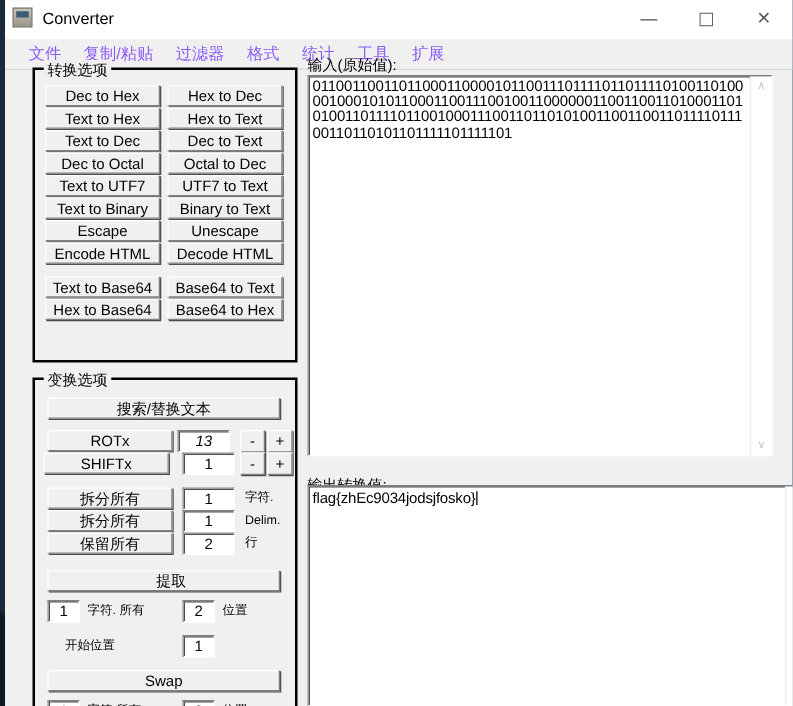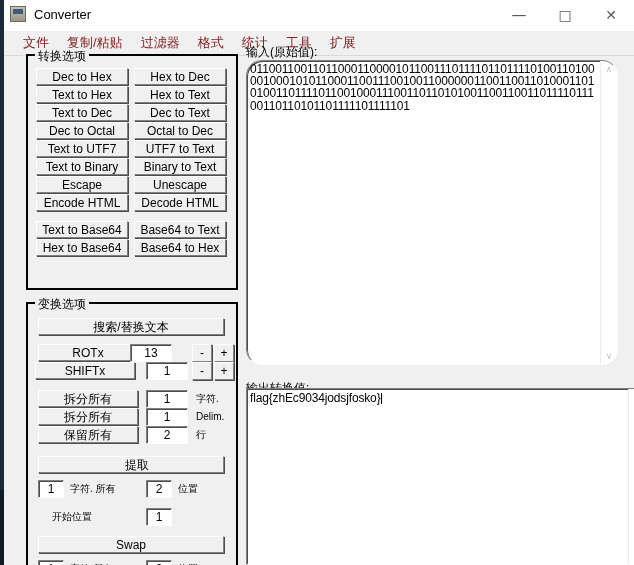--- a/index.html
+++ b/index.html
@@ -87,21 +87,21 @@
   #menubar {
     height: 24px;
     background: #f0f0f0;
     padding-left: 10px;
     display: flex;
     align-items: center;
     border-bottom: 1px solid #d8d8d8;
   }
   .menu-item {
     font-size: 13px;
-    color: #7f1d1d;
+    color: #8b5cf6;
     padding: 2px 9px;
     cursor: default;
     white-space: nowrap;
     font-family: "Liberation Sans", sans-serif;
   }
 
   
   .groupbox {
     position: absolute;
     border: 2px solid #000000;
@@ -198,21 +198,21 @@
     position: absolute;
     background: #ffffff;
     border-top: 1px solid #808080;
     border-left: 1px solid #808080;
     border-right: 1px solid #ffffff;
     border-bottom: 1px solid #ffffff;
     box-shadow: inset 1px 1px 0 0 #4d4d4d;
     box-sizing: border-box;
     overflow: hidden;
   }
-  #input-area-wrap { left: 242px; top: 60px; width: 372px; height: 305px; border-radius: 16px; }
+  #input-area-wrap { left: 242px; top: 60px; width: 372px; height: 305px; }
   #output-area-wrap { left: 242px; top: 388px; width: 400px; height: 177px; }
 
   .ta-text {
     position: absolute;
     left: 3px;
     top: 2px;
     right: 18px;
     font-family: "Liberation Sans", sans-serif;
     font-size: 12px;
     line-height: 12.2px;
@@ -349,21 +349,21 @@
       </div>
     </div>
   </div>
 
   <div class="groupbox" id="panel-transform">
     <div class="gb-title">变换选项</div>
 
     <div class="btn3d" id="btn-search-replace">搜索/替换文本</div>
 
     <div class="btn3d rowbtn" style="left:10px; top:40px;">ROTx</div>
-    <div class="field3d spin-val" style="left:102px; top:40px;">13</div>
+    <div class="field3d spin-val" style="left:114px; top:40px;font-style:italic;">13</div>
     <div class="btn3d spin-minus" style="left:164px; top:40px;">-</div>
     <div class="btn3d spin-plus" style="left:186px; top:40px;">+</div>
 
     <div class="btn3d rowbtn" style="left:7px; top:58px;">SHIFTx</div>
     <div class="field3d spin-val" style="left:118px; top:58px;">1</div>
     <div class="btn3d spin-minus" style="left:164px; top:58px;">-</div>
     <div class="btn3d spin-plus" style="left:186px; top:58px;">+</div>
 
     <div class="btn3d rowbtn" style="left:10px; top:86px;">拆分所有</div>
     <div class="field3d spin-val" style="left:118px; top:86px;">1</div>

